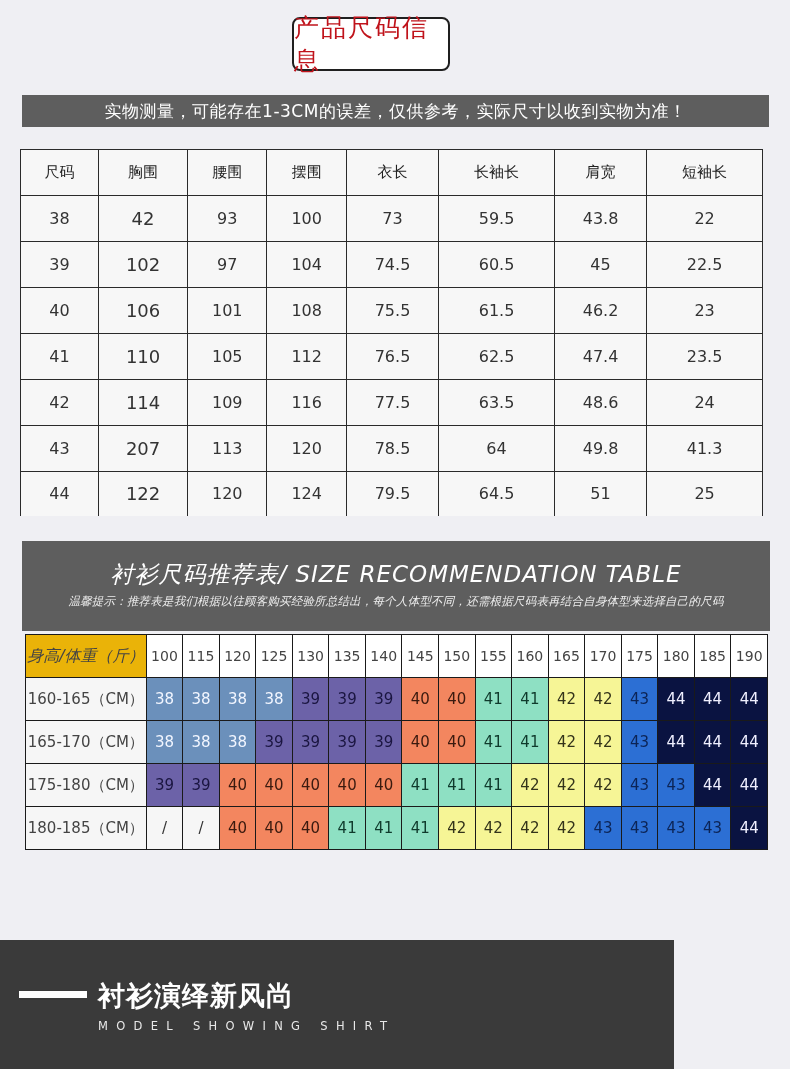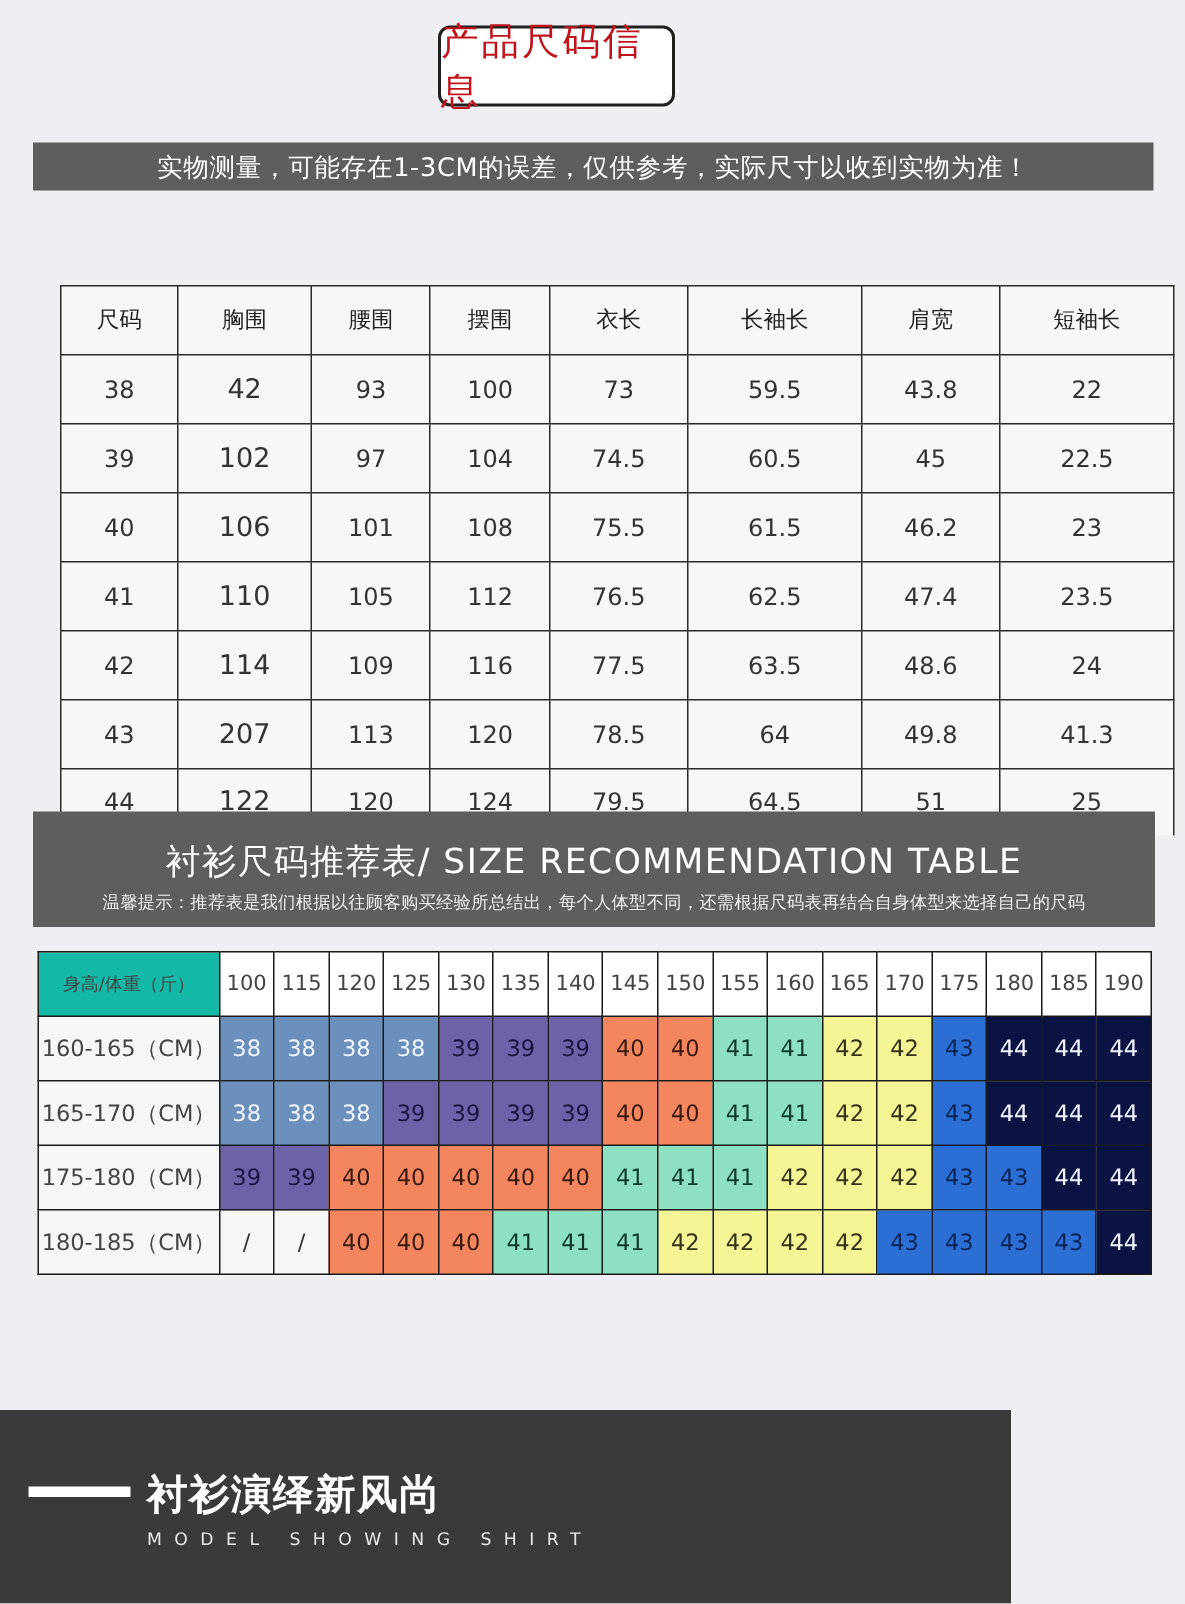--- a/index.html
+++ b/index.html
@@ -14,50 +14,49 @@
   }
 
   .notice-bar {
     position: absolute; left: 22px; top: 95px; width: 747px; height: 32px;
     background: #5e5e5e; color: #fff; font-size: 17px;
     display: flex; align-items: center; justify-content: center; letter-spacing: 0.5px;
   }
 
   table { border-collapse: collapse; }
   .size-table {
-    position: absolute; left: 40px; top: 149px; width: 743px;
+    position: absolute; left: 20px; top: 149px; width: 743px;
     background: #f7f7f7;
-    margin-top: 41px;
   }
   .size-table td, .size-table th {
     border: 1px solid #2a2a2a; text-align: center; height: 46px;
     font-size: 16px; color: #333; font-weight: normal;
   }
   .size-table th { font-size: 15px; color: #222; }
   .size-table tr:last-child td { border-bottom: none; height: 44px; }
   .size-table td.chest { font-size: 18px; }
 
   .rec-header {
-    position: absolute; left: 22px; top: 541px; width: 748px; height: 77px;
-    background: #5e5e5e; color: #fff; text-align: center;
+    position: absolute; left: 22px; top: 541px; width: 748px; height: 90px;
+    background: #5e5e5e; color: #fff; text-align: center; font-style: italic;
   }
   .rec-header .rec-title { margin-top: 18px; font-size: 23px; letter-spacing: 1px; }
   .rec-header .rec-sub { margin-top: 4px; font-size: 11.5px; letter-spacing: 0.2px; color: #eee; }
 
   .rec-table {
     position: absolute; left: 25px; top: 634px; width: 743px;
     border: 1px solid #333;
   }
   .rec-table td {
     border: 1px solid #1a1a1a; text-align: center; height: 43px;
     font-size: 15px; color: #222; width: 36.6px;
   }
   .rec-table tr.head td { height: 43px; background: #fff; font-size: 14px; color: #444; }
   .rec-table td.label { width: 121px; background: #f6f6f6; font-size: 15px; color: #444; }
-  .rec-table tr.head td.label { background: #14b8a6; font-size: 12px; }
+  .rec-table tr.head td.label { background: #eab308; font-size: 16px; font-style: italic; }
 
   .s38 { background: #6b90bb; color: #f2f6ff !important; }
   .s39 { background: #6c62a8; color: #1a1540 !important; }
   .s40 { background: #f3865f; color: #3a1a0f !important; }
   .s41 { background: #8ee0c3; color: #0f3a2c !important; }
   .s42 { background: #f6f596; color: #33331a !important; }
   .s43 { background: #2c6fd4; color: #0c2455 !important; }
   .s44 { background: #0a1341; color: #f0f0ff !important; }
   .sna { background: #f6f6f6; color: #333 !important; }
 

